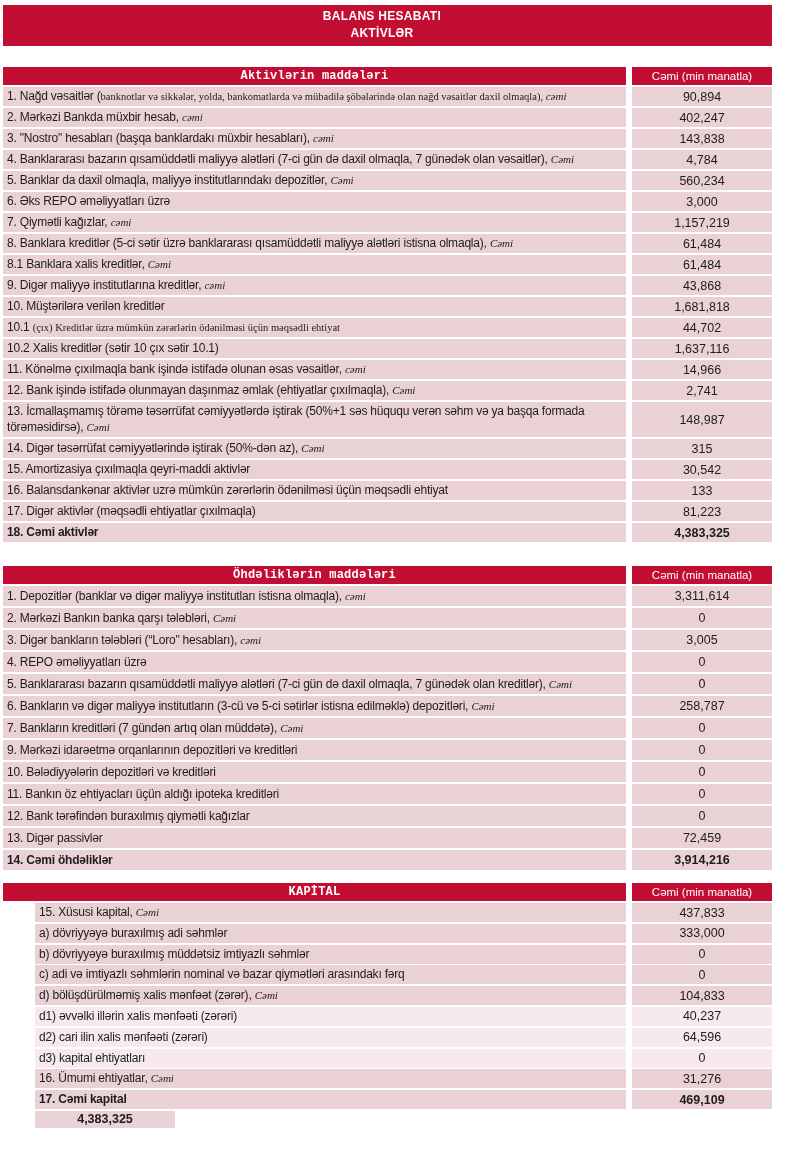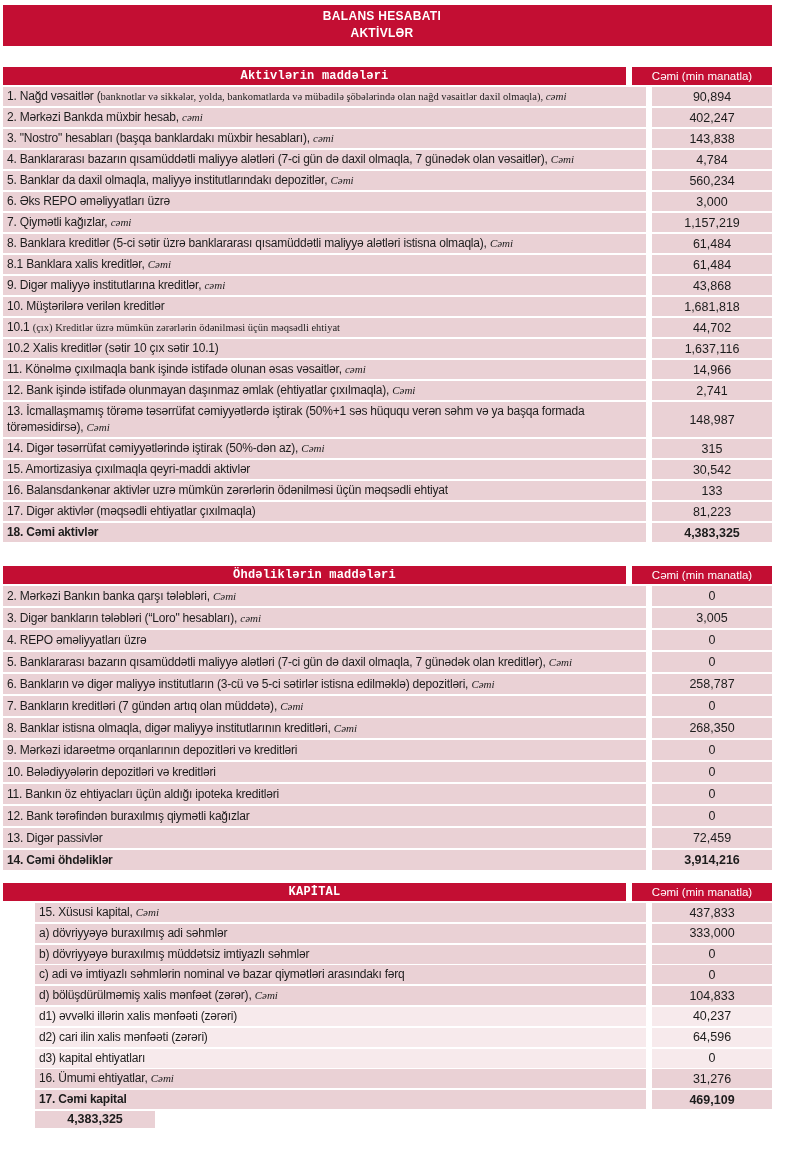--- a/index.html
+++ b/index.html
@@ -65,21 +65,21 @@
     flex: 1;
     background: var(--pink);
     display: flex;
     align-items: center;
     padding: 1px 4px;
     font-size: 12px;
     letter-spacing: -0.2px;
     line-height: 16px;
   }
   .cell-value {
-    width: 120px;
+    width: 140px;
     background: var(--pink);
     display: flex;
     align-items: center;
     justify-content: center;
     font-size: 12.5px;
   }
 
   .tbl-assets .cell-label, .tbl-assets .cell-value { min-height: 18.5px; }
   .tbl-liabilities .cell-label, .tbl-liabilities .cell-value { min-height: 20px; }
   .tbl-capital .cell-label, .tbl-capital .cell-value { min-height: 17px; }
@@ -289,20 +289,28 @@
         </div>
     </section>
       <section class="tbl tbl-liabilities">
       <div class="thead">
         <div class="h-label">Öhdəliklərin maddələri</div>
         <div class="h-value">Cəmi (min manatla)</div>
       </div>
       <div class="rows">
           <div class="row">
       <div class="cell-label">
+        <span class="label-text"><span class="seg-main">1. Depozitlər (banklar və digər maliyyə institutları istisna olmaqla), </span><span class="seg-note"></span><span class="seg-suffix">cəmi</span></span>
+      </div>
+      <div class="cell-value">
+        <span>3,311,614</span>
+      </div>
+    </div>
+          <div class="row">
+      <div class="cell-label">
         <span class="label-text"><span class="seg-main">2. Mərkəzi Bankın banka qarşı tələbləri, </span><span class="seg-note"></span><span class="seg-suffix">Cəmi</span></span>
       </div>
       <div class="cell-value">
         <span>0</span>
       </div>
     </div>
           <div class="row">
       <div class="cell-label">
         <span class="label-text"><span class="seg-main">3. Digər bankların tələbləri (“Loro" hesabları), </span><span class="seg-note"></span><span class="seg-suffix">cəmi</span></span>
       </div>
@@ -333,28 +341,20 @@
       <div class="cell-value">
         <span>258,787</span>
       </div>
     </div>
           <div class="row">
       <div class="cell-label">
         <span class="label-text"><span class="seg-main">7. Bankların kreditləri (7 gündən artıq olan müddətə), </span><span class="seg-note"></span><span class="seg-suffix">Cəmi</span></span>
       </div>
       <div class="cell-value">
         <span>0</span>
-      </div>
-    </div>
-          <div class="row">
-      <div class="cell-label">
-        <span class="label-text"><span class="seg-main">8. Banklar istisna olmaqla, digər maliyyə institutlarının kreditləri, </span><span class="seg-note"></span><span class="seg-suffix">Cəmi</span></span>
-      </div>
-      <div class="cell-value">
-        <span>268,350</span>
       </div>
     </div>
           <div class="row">
       <div class="cell-label">
         <span class="label-text"><span class="seg-main">9. Mərkəzi idarəetmə orqanlarının depozitləri və kreditləri</span><span class="seg-note"></span><span class="seg-suffix"></span></span>
       </div>
       <div class="cell-value">
         <span>0</span>
       </div>
     </div>

